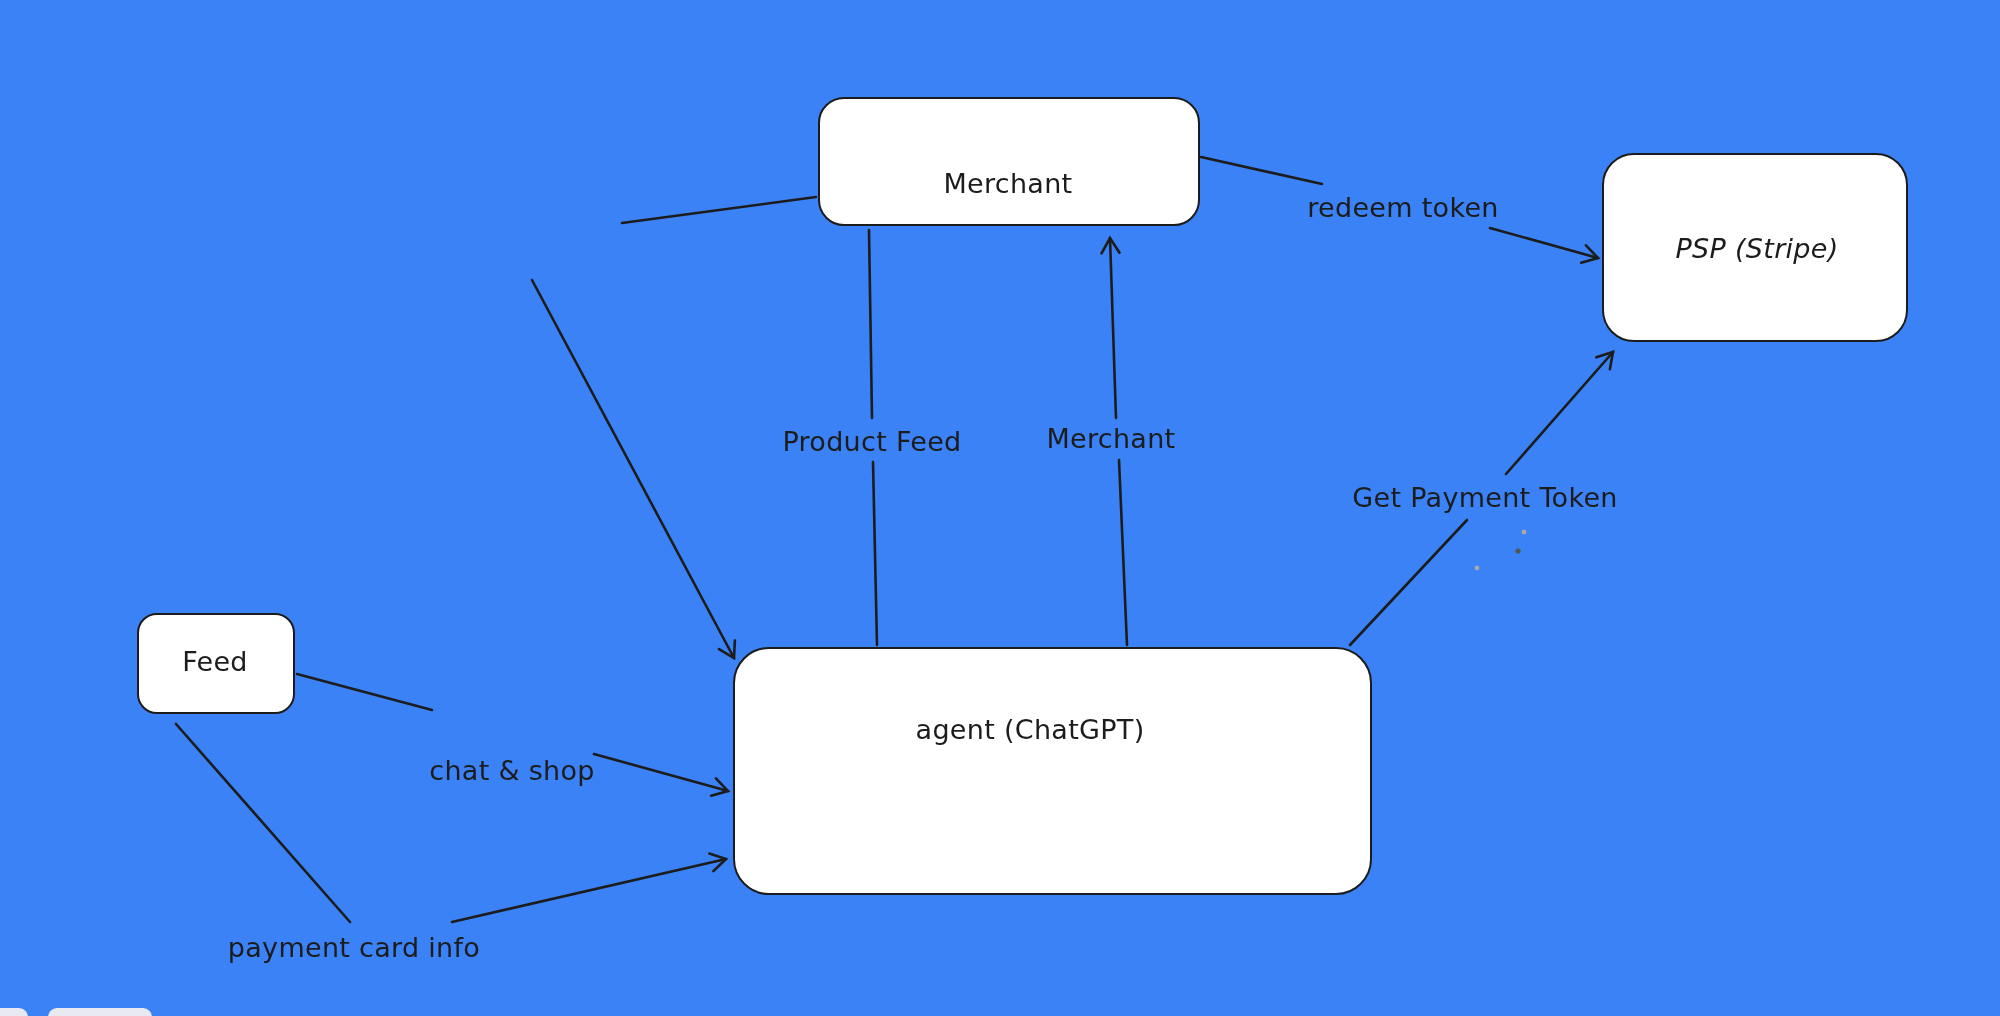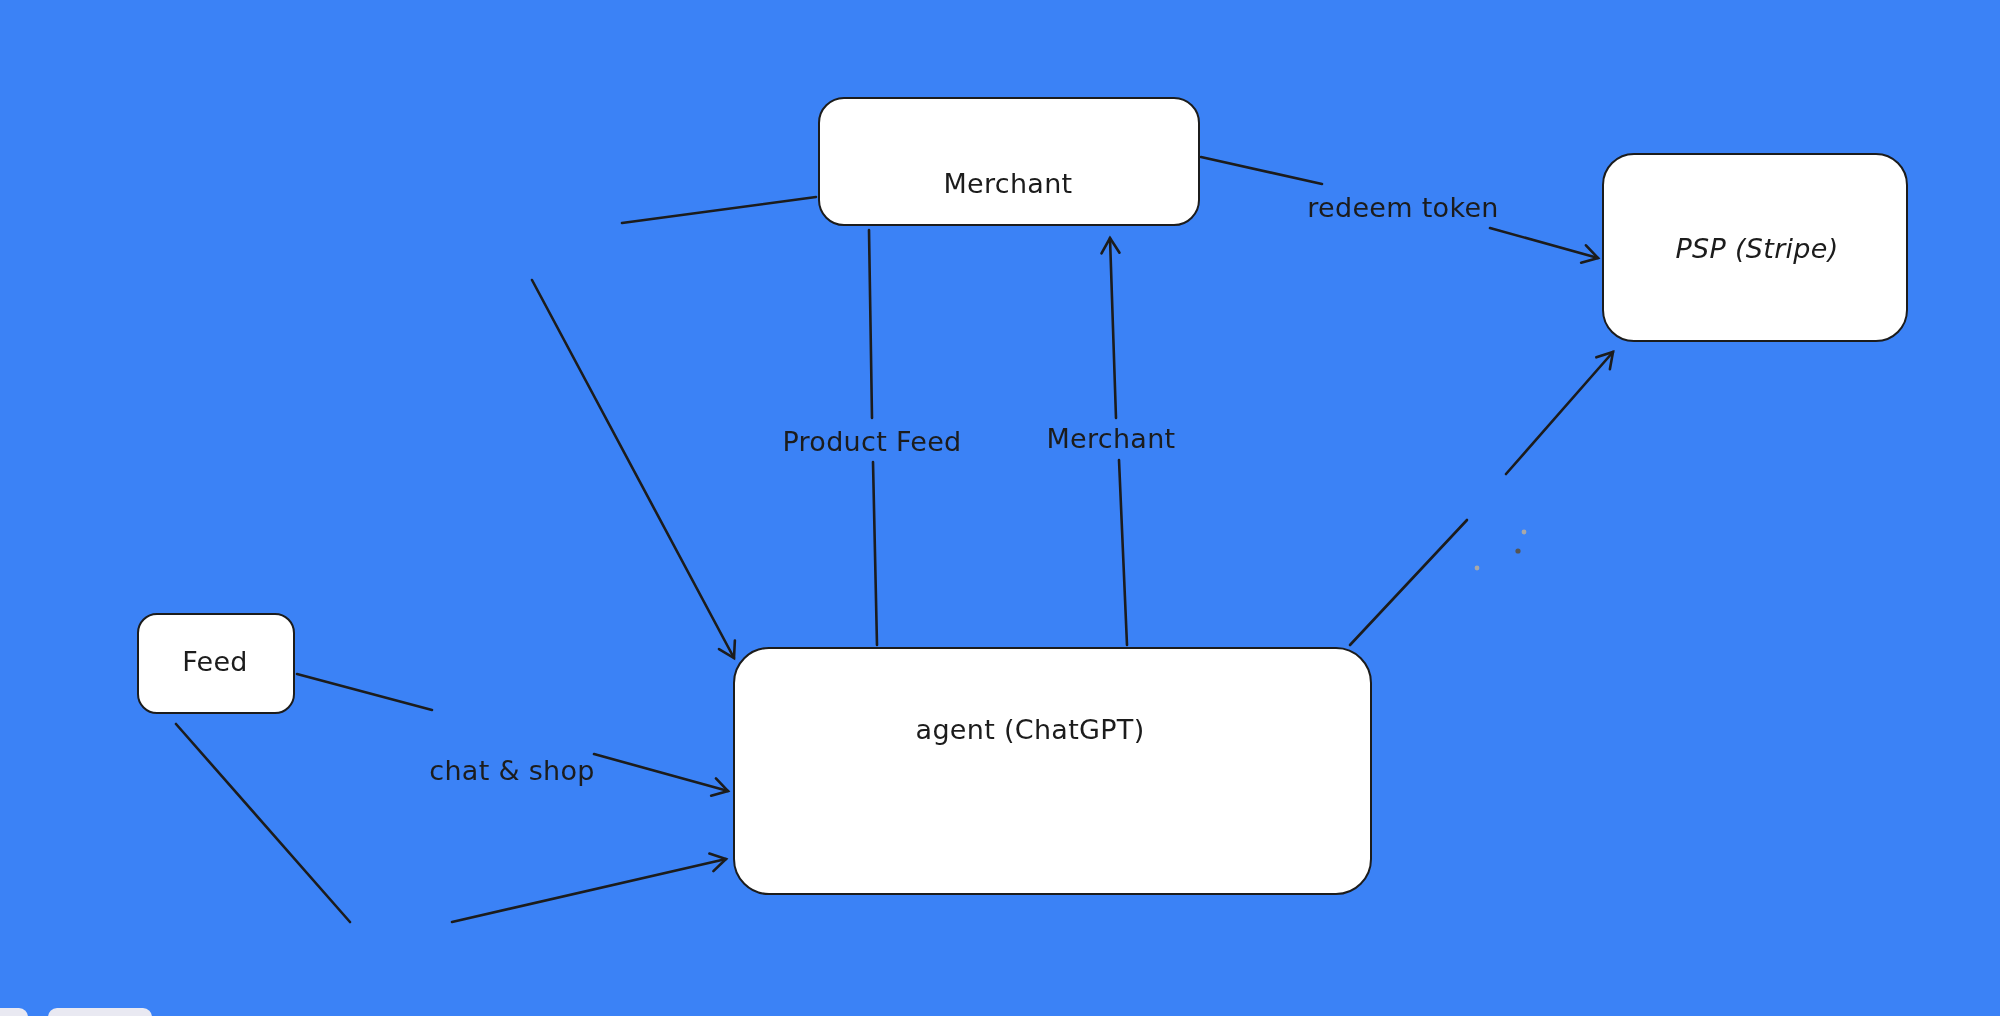--- a/index.html
+++ b/index.html
@@ -90,20 +90,22 @@
   <div class="node" id="node-agent" style="left:733px; top:647px; width:639px; height:248px; border-radius:36px;"></div>
   <div class="node-label" style="left:1030px; top:729px;">agent (ChatGPT)</div>
 
 
   <div class="edge-label" style="left:1403px; top:207px;">redeem token</div>
 
   <div class="edge-label" style="left:872px; top:441px;text-align:right;">Product Feed</div>
 
   <div class="edge-label" style="left:1111px; top:438px;">Merchant</div>
 
+  <div class="edge-label" style="left:1485px; top:497px;">Get Payment Token</div>
 
   <div class="edge-label" style="left:512px; top:770px;">chat &amp; shop</div>
 
+  <div class="edge-label" style="left:354px; top:947px;">payment card info</div>
 
   <div class="ui-chip" id="chip-left"></div>
   <div class="ui-chip" id="chip-right"></div>
 
 </div>
 
 </body></html>

